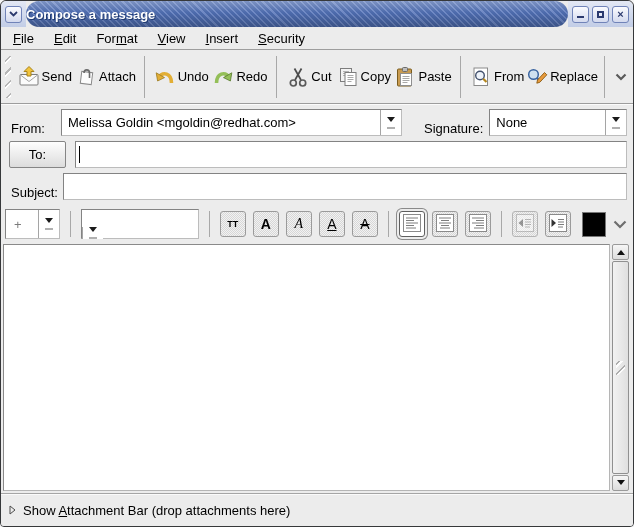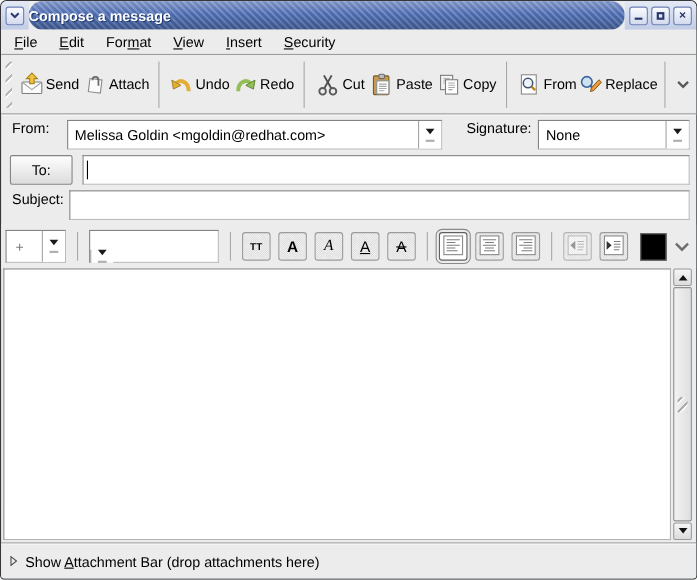--- a/index.html
+++ b/index.html
@@ -73,21 +73,21 @@
     display: flex; flex-direction: row; align-items: center; justify-content: center;
     padding: 2px 7px; border-radius: 3px; min-width: 46px; gap: 1px;
   }
   .tool-btn .ico { width: 24px; height: 24px; }
   .tool-btn .lbl { font-size: 13px; }
   .tool-sep { width: 1px; height: 42px; background: #a8a8a8; margin: 0 6px; }
   .toolbar .overflow { margin-left: auto; padding: 2px; }
 
   
   .headers { padding: 5px 4px 4px 4px; display: flex; flex-direction: column; gap: 5px; flex: 0 0 auto; }
-  .hrow { display: flex; align-items: flex-start; }
+  .hrow { display: flex; align-items: flex-end; }
   .hlabel { width: 56px; padding-left: 6px; }
   .entry, .combo {
     height: 27px; background: #fff;
     border: 1px solid #838383;
     border-bottom-color: #bcbcbc; border-right-color: #bcbcbc; gap: 17px;
   }
   .combo { display: flex; align-items: stretch; }
   .combo .cval { flex: 1; display: flex; align-items: center; padding: 0 6px; white-space: nowrap; overflow: hidden; }
   .combo-arrow {
     width: 21px; border-left: 1px solid #a5a5a5;
@@ -274,39 +274,39 @@
           <circle cx="7.3" cy="18" r="3" fill="none" stroke="#5a5a5a" stroke-width="1.7"></circle>
           <circle cx="16.7" cy="18" r="3" fill="none" stroke="#5a5a5a" stroke-width="1.7"></circle>
         </svg>
       </span>
       <span class="lbl">Cut</span>
     </div>
 
     <div class="tool-btn">
       <span class="ico">
         <svg width="24" height="24" viewBox="0 0 24 24">
+          <rect x="4.5" y="3.5" width="11" height="13" fill="#f3f3f3" stroke="#7d7d7d"></rect>
+          <path d="M7 6.5h6M7 8.5h6M7 10.5h4" stroke="#b3b3b3"></path>
+          <rect x="9" y="7.5" width="11" height="13" fill="#ffffff" stroke="#7d7d7d"></rect>
+          <path d="M11.5 10.5h6M11.5 12.5h6M11.5 14.5h6M11.5 16.5h4" stroke="#a8a8a8"></path>
+        </svg>
+      </span>
+      <span class="lbl">Copy</span>
+    </div>
+
+    <div class="tool-btn">
+      <span class="ico">
+        <svg width="24" height="24" viewBox="0 0 24 24">
           <rect x="4.5" y="4" width="14" height="17" rx="1" fill="#c99b50" stroke="#7a5c1e"></rect>
           <rect x="9.5" y="2.5" width="5" height="4" rx="1" fill="#bdbdbd" stroke="#6b6b6b"></rect>
           <rect x="7.5" y="8.5" width="11" height="12" fill="#ffffff" stroke="#8f8f8f"></rect>
           <path d="M9.5 11.5h7M9.5 13.5h7M9.5 15.5h7M9.5 17.5h5" stroke="#a8a8a8"></path>
         </svg>
       </span>
       <span class="lbl">Paste</span>
-    </div>
-
-    <div class="tool-btn">
-      <span class="ico">
-        <svg width="24" height="24" viewBox="0 0 24 24">
-          <rect x="4.5" y="3.5" width="11" height="13" fill="#f3f3f3" stroke="#7d7d7d"></rect>
-          <path d="M7 6.5h6M7 8.5h6M7 10.5h4" stroke="#b3b3b3"></path>
-          <rect x="9" y="7.5" width="11" height="13" fill="#ffffff" stroke="#7d7d7d"></rect>
-          <path d="M11.5 10.5h6M11.5 12.5h6M11.5 14.5h6M11.5 16.5h4" stroke="#a8a8a8"></path>
-        </svg>
-      </span>
-      <span class="lbl">Copy</span>
     </div>
 
     <div class="tool-sep"></div>
 
     <div class="tool-btn">
       <span class="ico">
         <svg width="24" height="24" viewBox="0 0 24 24">
           <rect x="5" y="3" width="13.5" height="17.5" fill="#ffffff" stroke="#8a8a8a"></rect>
           <circle cx="11" cy="10.5" r="4.3" fill="#eef3fa" stroke="#44526e" stroke-width="1.4"></circle>
           <line x1="14.2" y1="13.7" x2="17.5" y2="17" stroke="#b5871e" stroke-width="2.2"></line>

